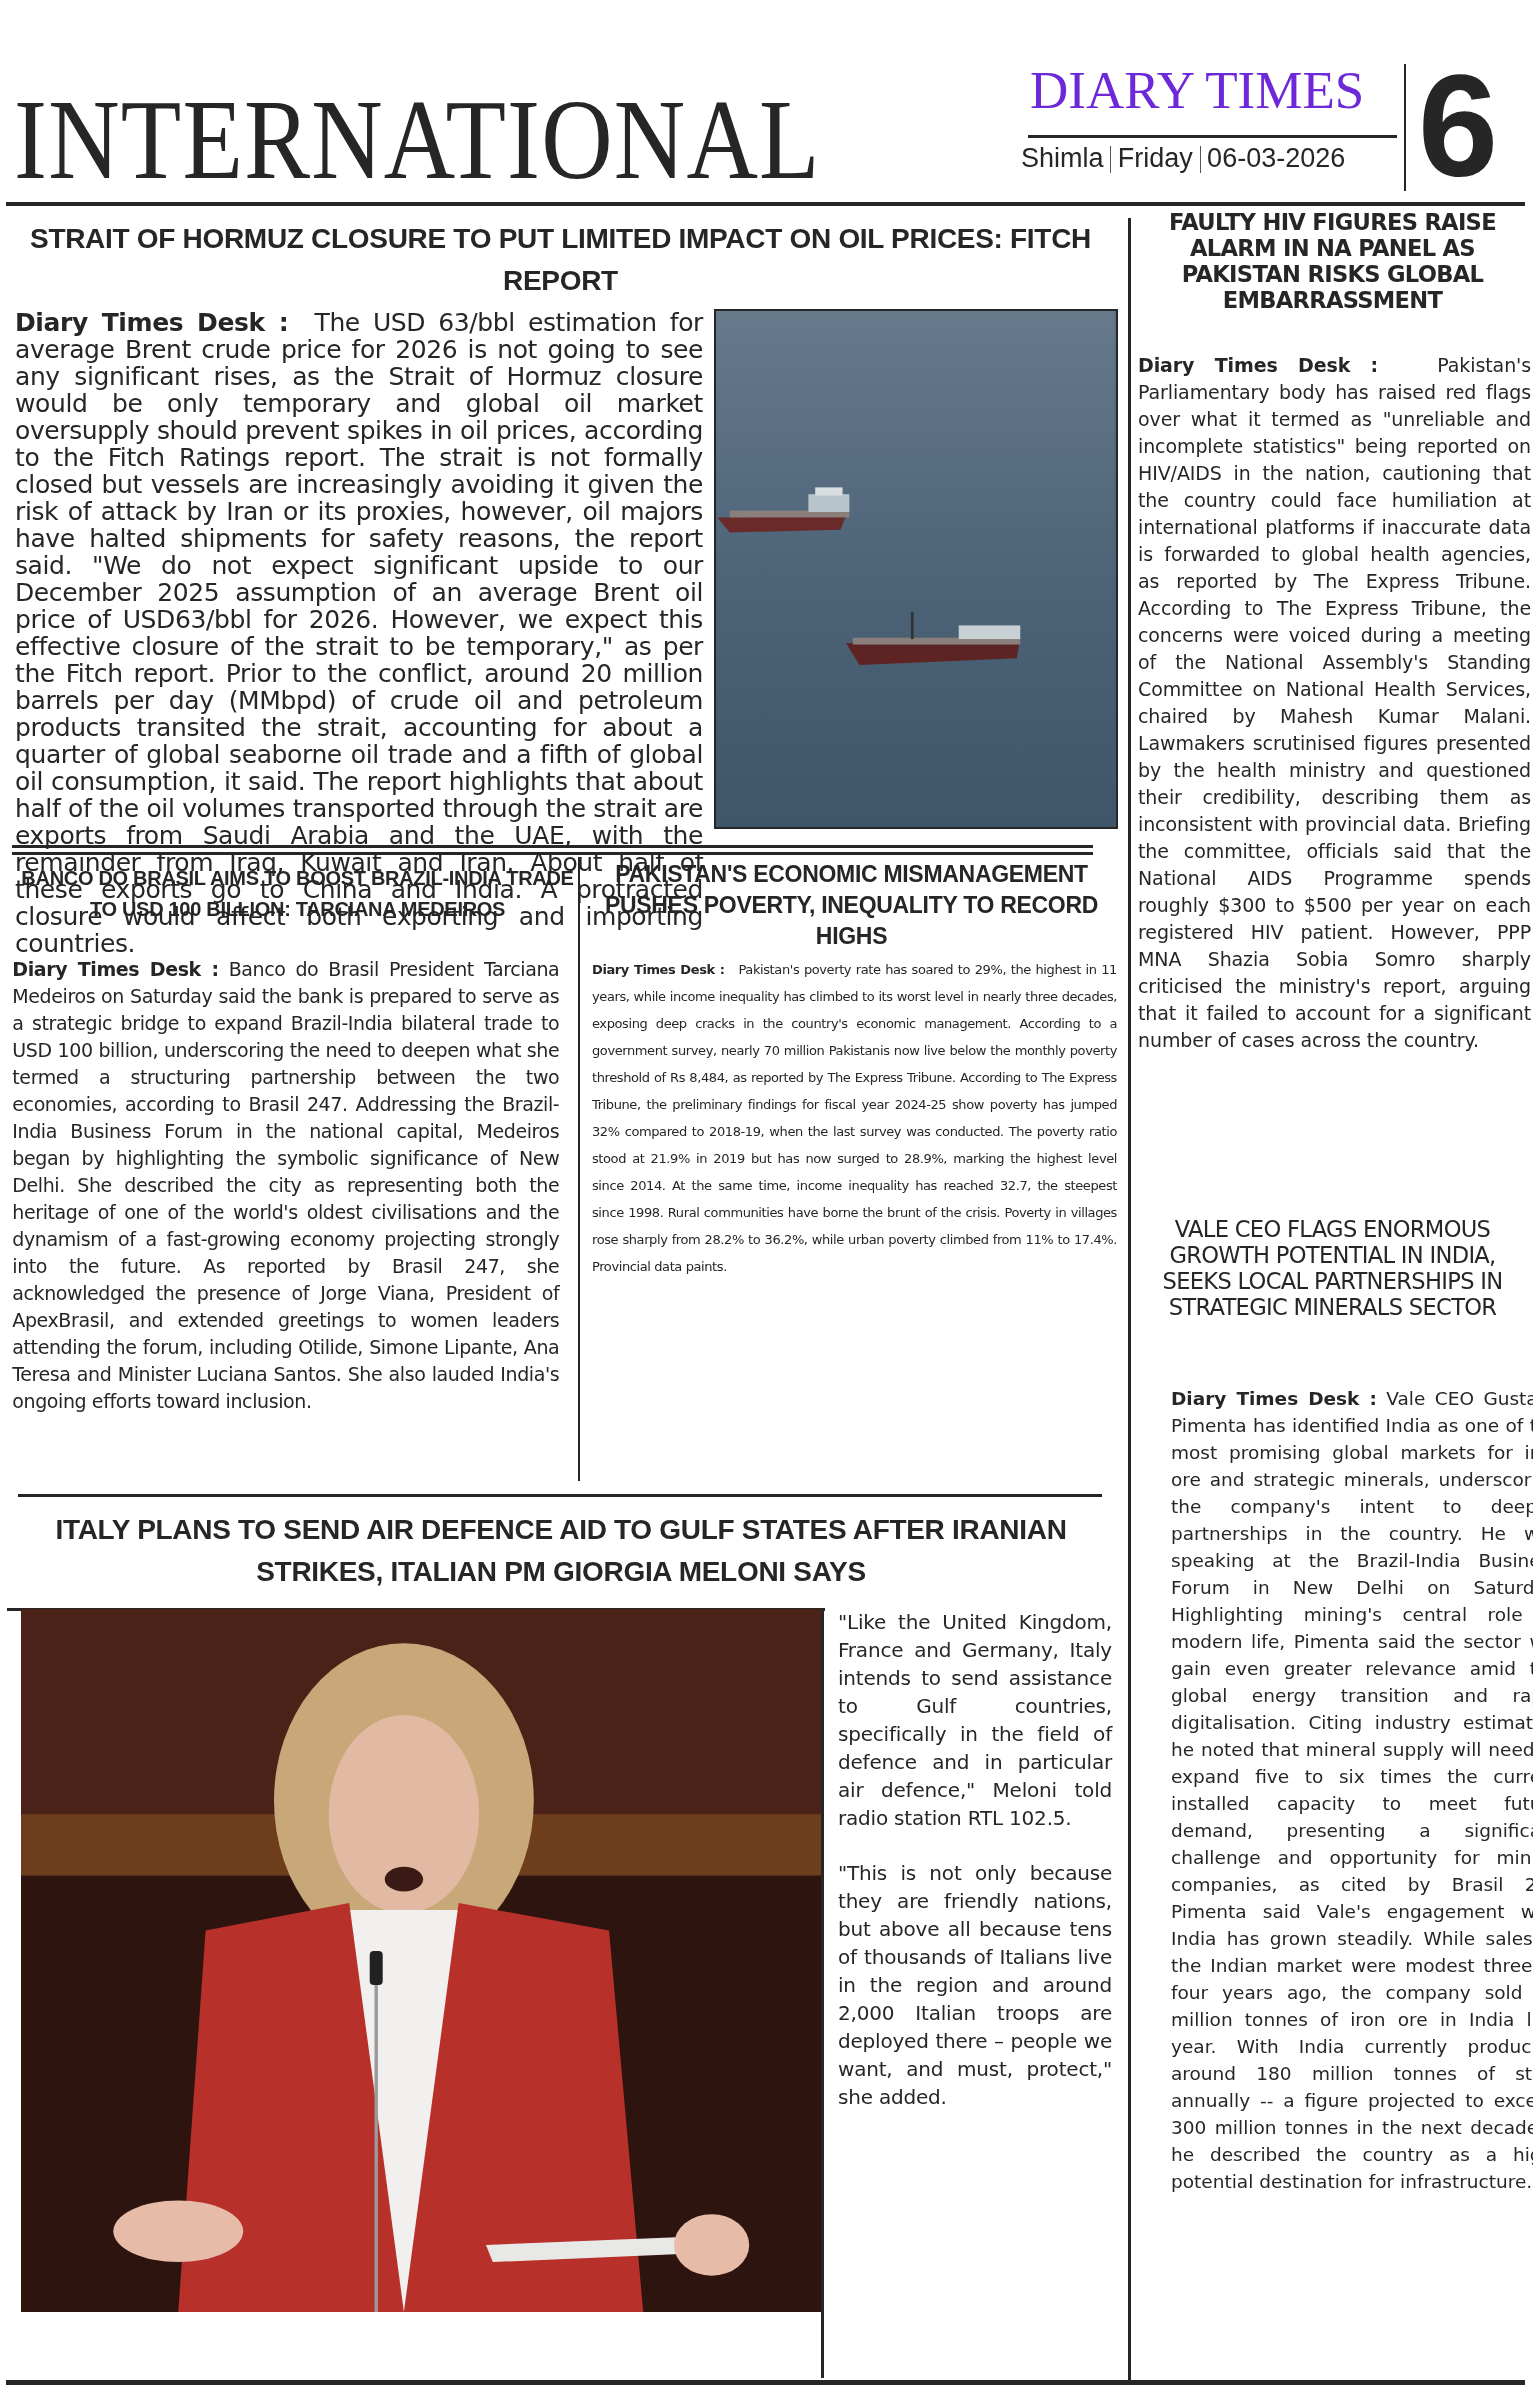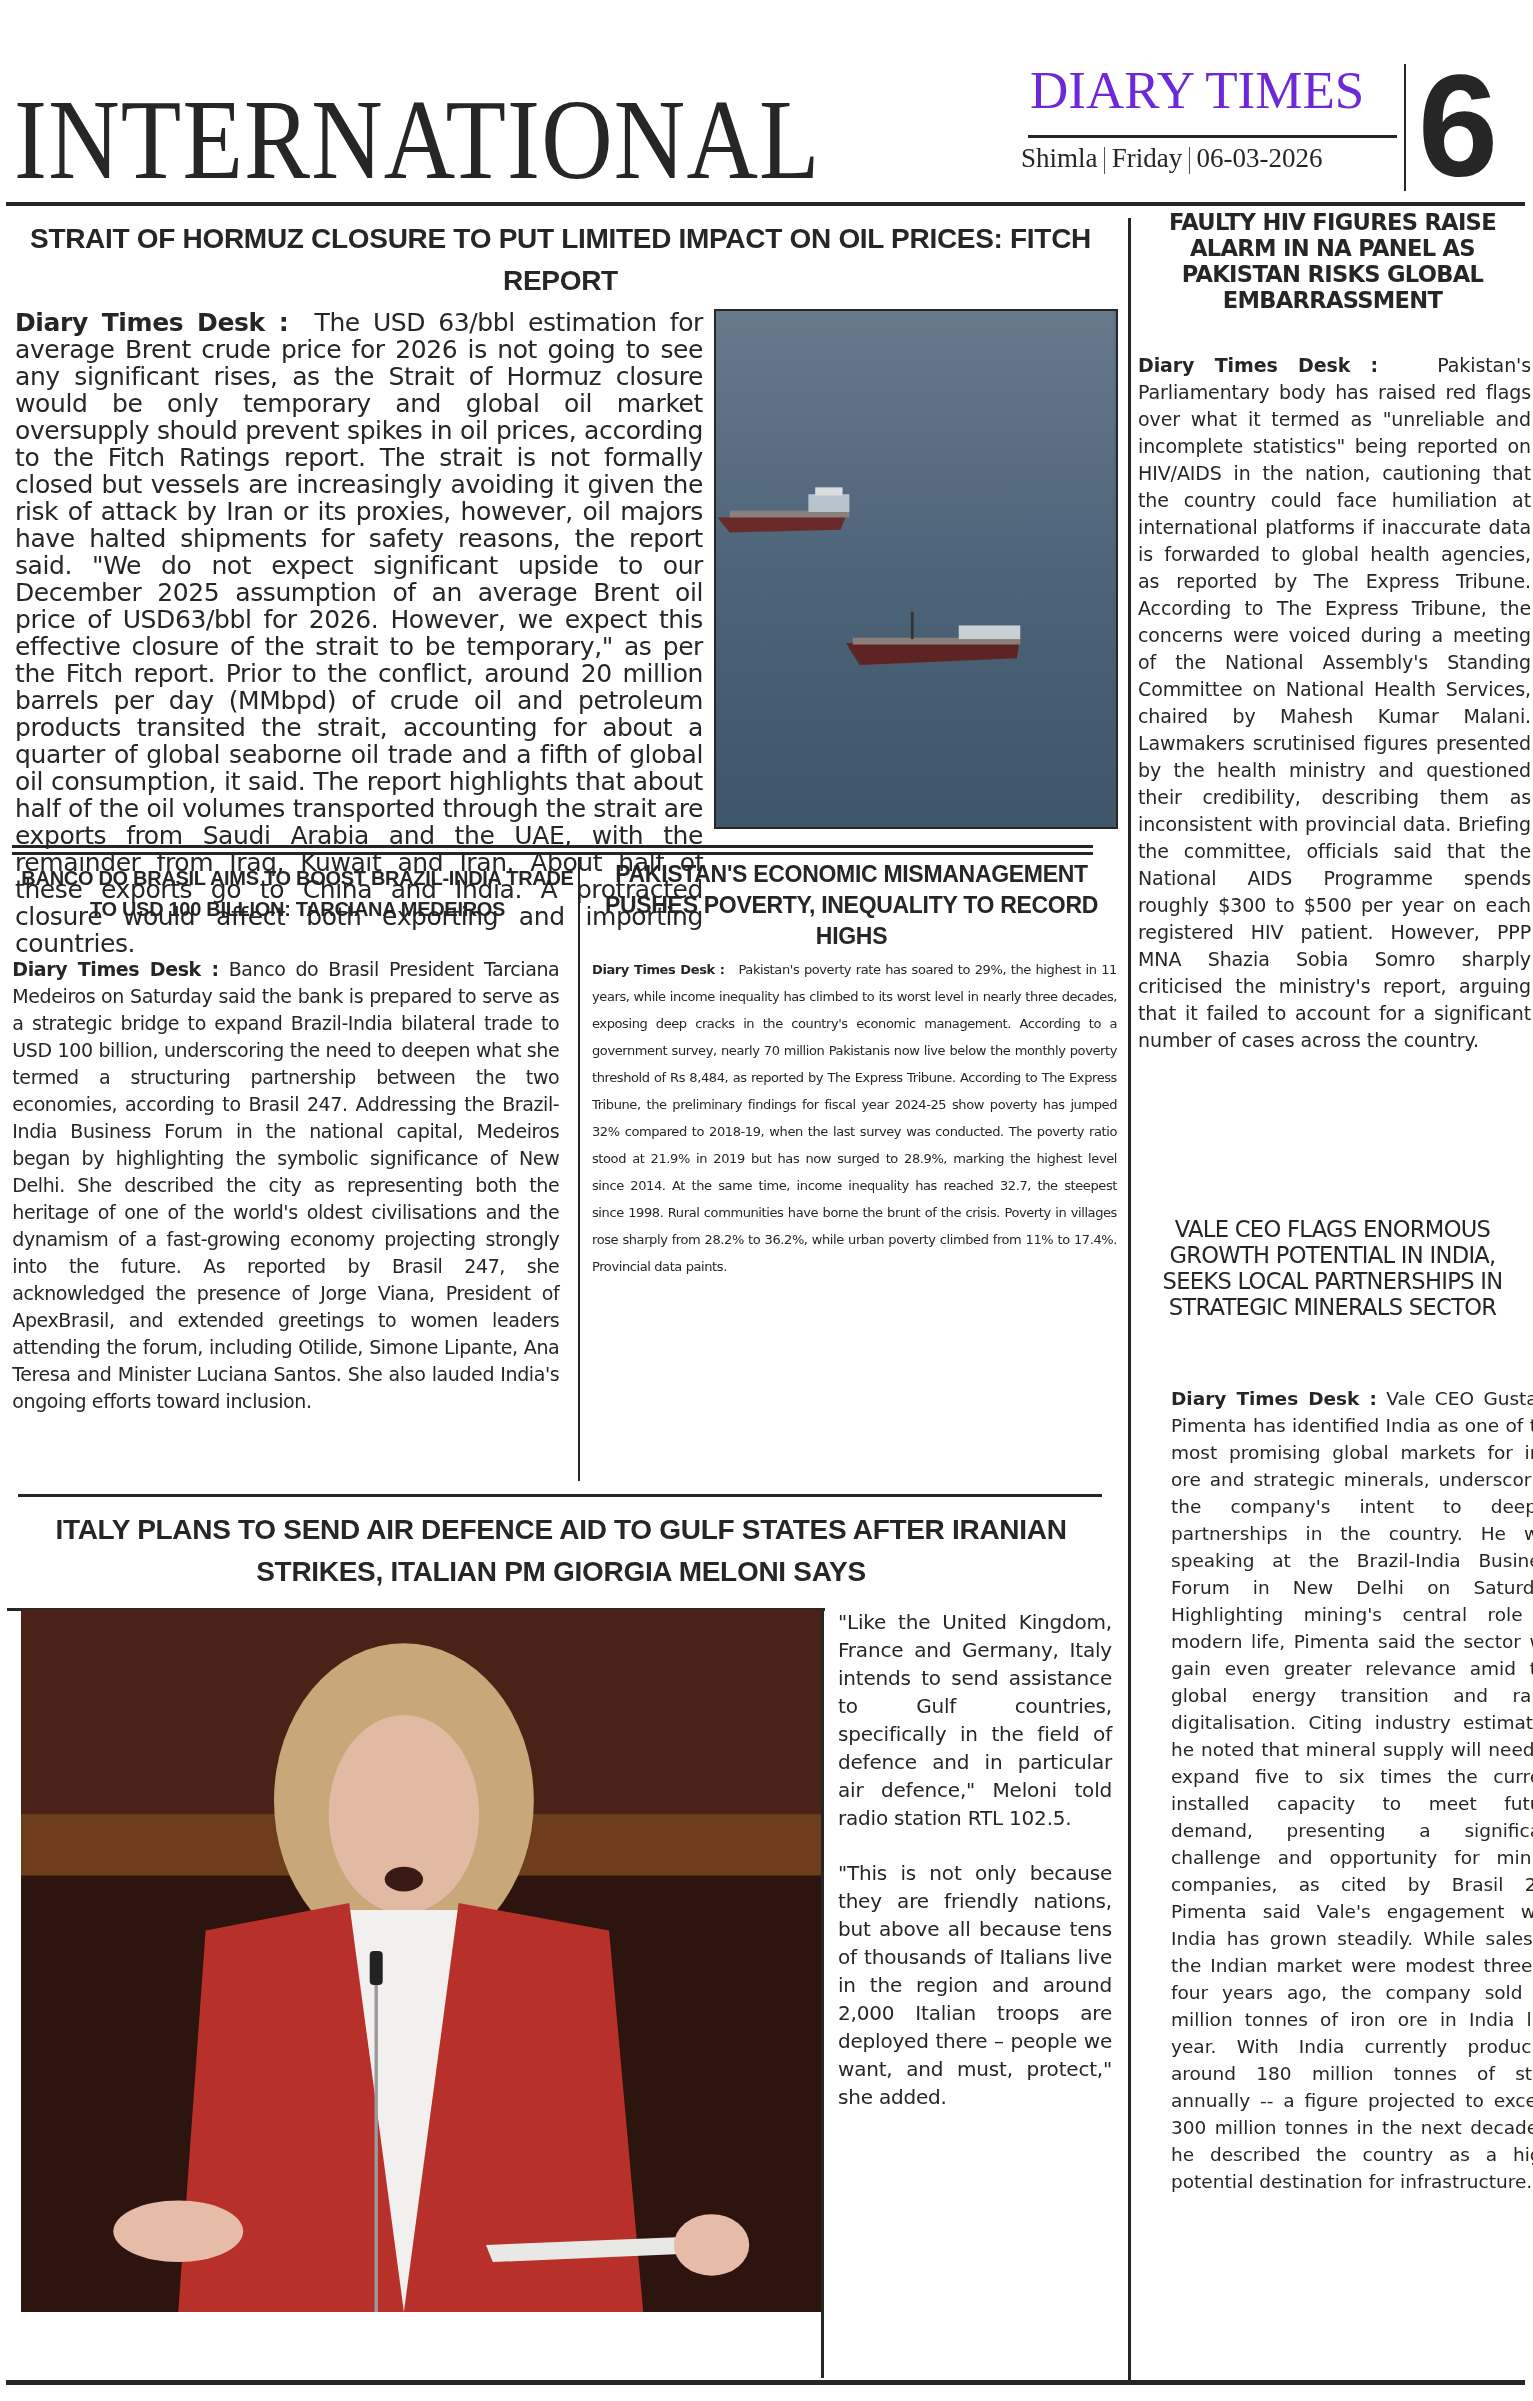--- a/index.html
+++ b/index.html
@@ -4,21 +4,21 @@
 <style>
   html, body { margin: 0; padding: 0; background: #ffffff; }
   body { width: 1533px; height: 2401px; position: relative; overflow: hidden; color: #262626; font-family: "Liberation Sans", sans-serif; }
 
   .abs { position: absolute; }
 
   
   .section-title { left: 13.7px; top: 82px; font-family: "Liberation Serif", serif; font-size: 115px; line-height: 1; letter-spacing: 1.4px; color: #262626; transform: scaleX(0.86); transform-origin: left top; white-space: nowrap; }
   .brand { left: 1030px; top: 64px; font-family: "Liberation Serif", serif; font-size: 53px; line-height: 1; color: #6d28d9; white-space: nowrap; }
   .brand-rule { left: 1028px; top: 135px; width: 369px; height: 2.7px; background: #262626; }
-  .dateline { left: 1021px; top: 145px; font-family: Liberation Serif, serif; font-size: 27px; line-height: 1; color: #262626; white-space: nowrap; }
+  .dateline { left: 1021px; top: 145px; font-family: Liberation Sans, sans-serif; font-size: 27px; line-height: 1; color: #262626; white-space: nowrap; }
   .dateline .sep { display: inline-block; width: 0.7px; height: 27px; background: #555; vertical-align: middle; margin: 0 6.8px; }
   .mast-vrule { left: 1404px; top: 64px; width: 2.1px; height: 127px; background: #262626; }
   .page-no { left: 1418px; top: 55px; font-family: "Liberation Sans", sans-serif; font-weight: 700; font-size: 144px; line-height: 1; color: #262626; }
   .top-rule { left: 5.5px; top: 202px; width: 1519px; height: 4.1px; background: #262626; }
 
   
   .hl { font-family: "Liberation Sans", sans-serif; font-weight: 700; text-align: center; color: #262626; text-transform: uppercase; letter-spacing: -0.3px; }
   .body { font-family: "DejaVu Sans", sans-serif; color: #262626; text-align: justify; }
   .body b { font-weight: 700; }
 

